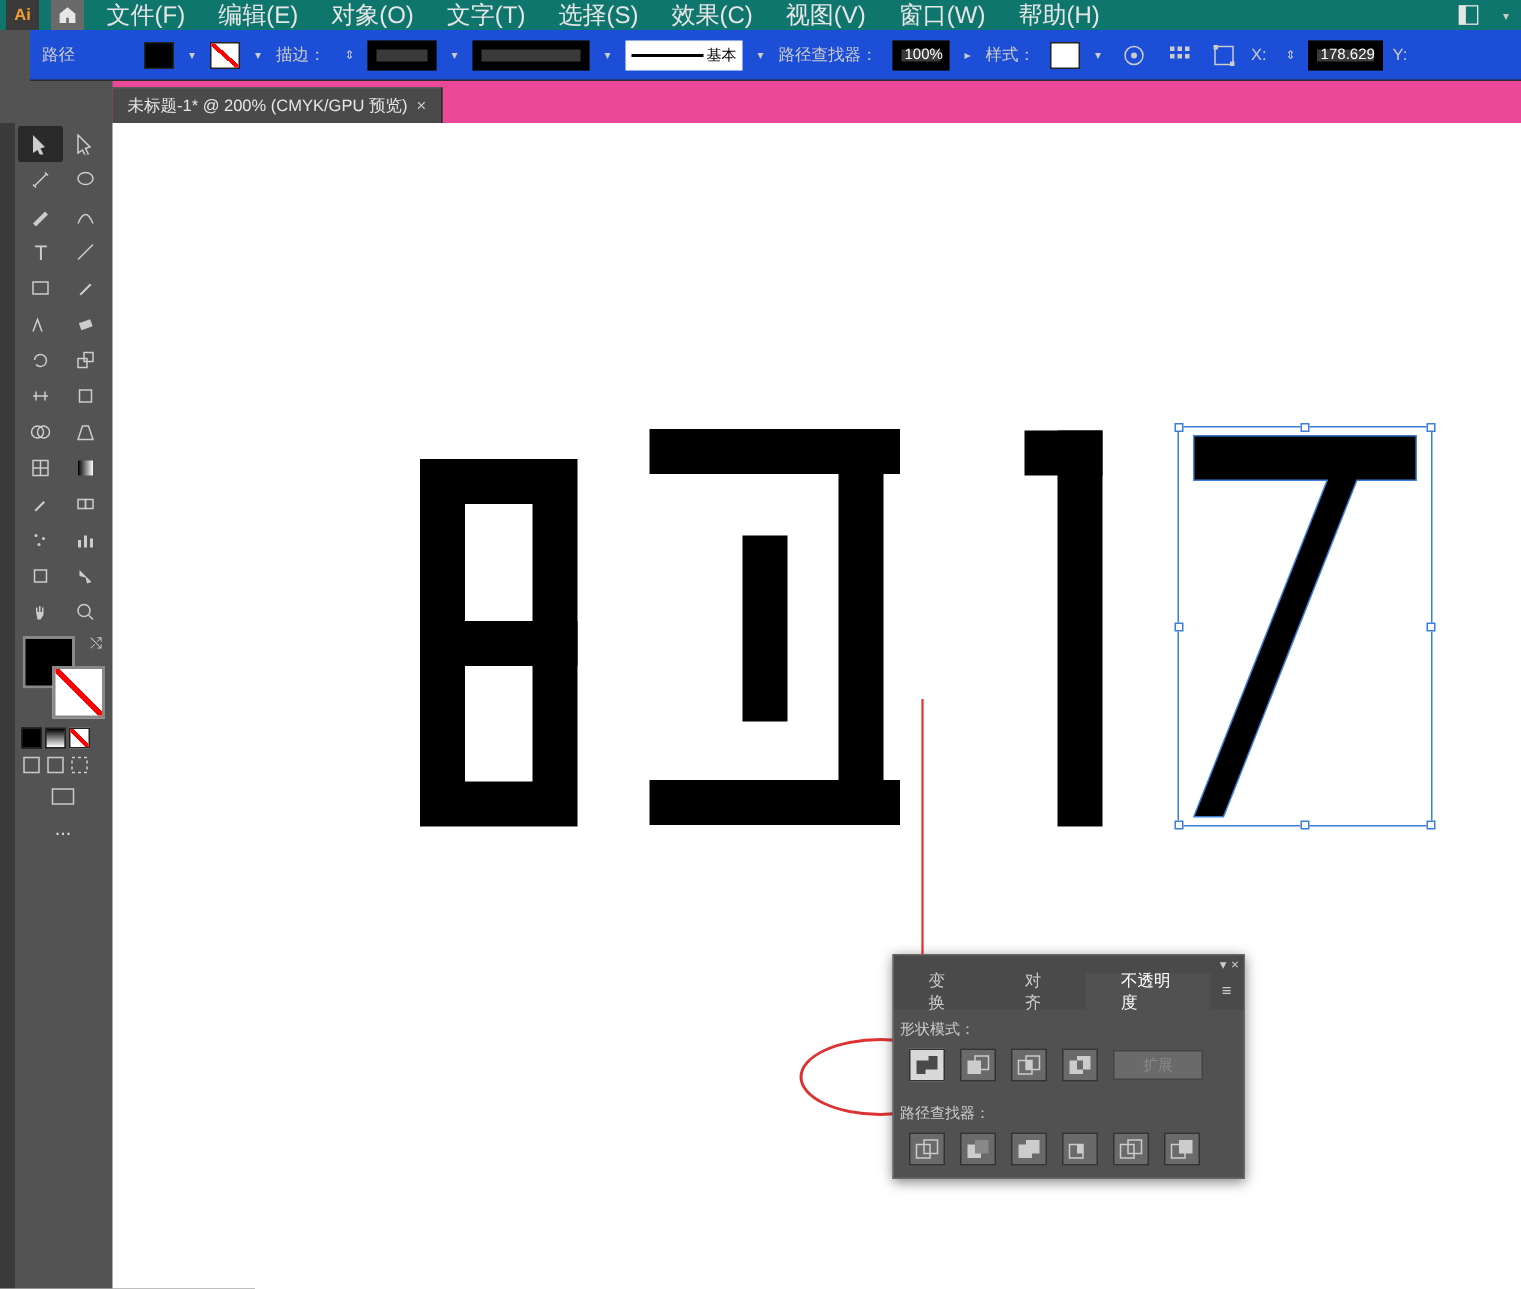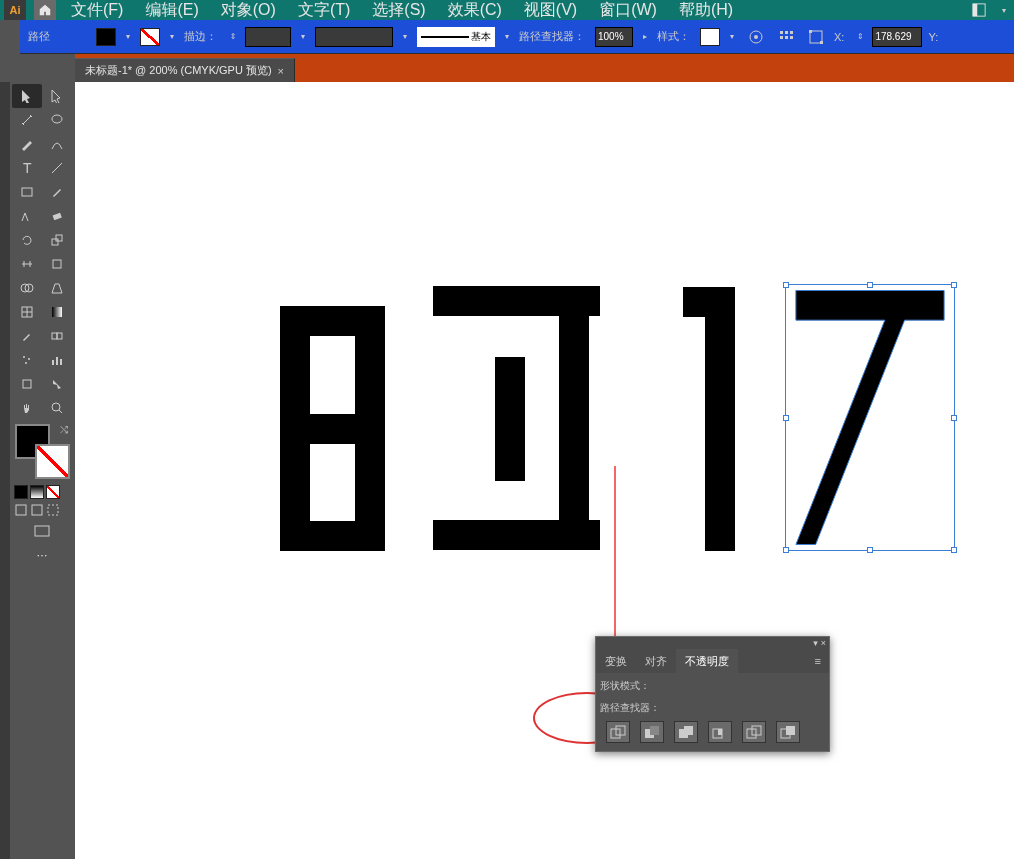--- a/index.html
+++ b/index.html
@@ -9,27 +9,27 @@
 .menubar .logo { width: 22px; height: 20px; background: #3a3a3a; color: #f0a030; font-weight: bold; display: flex; align-items: center; justify-content: center; font-size: 11px; }
 .menubar .home { width: 22px; height: 20px; background: #6a6a6a; display: flex; align-items: center; justify-content: center; }
 .menubar .menu-item { padding: 0 7px; cursor: pointer; color: #e6e6e6; font-size: 16px; }
 .menubar .spacer { flex: 1; }
 .menubar .layout-icon { width: 22px; height: 20px; display: flex; align-items: center; justify-content: center; }
 
 .optionbar { height: 34px; background: #1d4ed8; display: flex; align-items: center; padding: 0 8px; gap: 6px; border-bottom: 1px solid #2d2d2d; margin-left: 20px; }
 .optionbar .label { font-size: 11px; padding-right: 4px; }
 .swatch { width: 20px; height: 18px; border: 1px solid #222; }
 .dd { width: 12px; height: 18px; display: flex; align-items: center; justify-content: center; font-size: 8px; color: #ccc; }
-.num-field { width: 38px; height: 20px; background: #3a3a3a; border: 1px solid #000000; color: #fff; font-size: 10px; padding: 0 2px; display: flex; align-items: center; }
+.num-field { width: 38px; height: 20px; background: #3a3a3a; border: 6px solid #000000; color: #fff; font-size: 10px; padding: 0 2px; display: flex; align-items: center; }
 .stroke-preview { width: 78px; height: 20px; background: #fff; display: flex; align-items: center; padding: 0 4px; }
 .stroke-preview .line { flex: 1; height: 2px; background: #000; }
 .stroke-preview .txt { font-size: 10px; color: #000; margin-left: 2px; }
 .icon-btn { width: 24px; height: 24px; display: flex; align-items: center; justify-content: center; cursor: pointer; }
 
-.tab-row { height: 28px; background: #c2410c; display: flex; align-items: flex-end; margin-left: 75px; }
+.tab-row { height: 28px; background: #ec4899; display: flex; align-items: flex-end; margin-left: 75px; }
 .doc-tab { height: 24px; background: #4a4a4a; color: #e6e6e6; font-size: 11px; padding: 0 10px; display: flex; align-items: center; gap: 6px; border-top: 1px solid #5a5a5a; border-right: 1px solid #2a2a2a; }
 .doc-tab .close { font-size: 11px; color: #ccc; cursor: pointer; }
 
 .workspace { display: flex; height: calc(859px - 20px - 34px - 28px); }
 .tool-dock { width: 10px; background: #3a3a3a; }
 .tools { width: 65px; background: #535353; display: flex; flex-wrap: wrap; padding: 2px; gap: 0; align-content: flex-start; }
 .tool { width: 30px; height: 24px; display: flex; align-items: center; justify-content: center; cursor: pointer; color: #e6e6e6; border-radius: 2px; }
 .tool.sel { background: #2a2a2a; }
 .color-well { width: 55px; height: 55px; position: relative; margin: 4px auto; }
 .color-well .fill-sq { position: absolute; top: 0; left: 0; width: 35px; height: 35px; background: #000; border: 2px solid #888; }
@@ -66,21 +66,21 @@
 
 .arrow-ann { position: absolute; left: 535px; top: 384px; width: 10px; height: 260px; pointer-events: none; }
 .arrow-ann svg { overflow: visible; }
 
 .circle-ann { position: absolute; left: 458px; top: 610px; width: 108px; height: 52px; border: 2px solid #d33; border-radius: 50%; pointer-events: none; }
 
 .pathfinder { position: absolute; left: 520px; top: 554px; width: 235px; background: #515151; border: 1px solid #6a6a6a; box-shadow: 0 2px 8px rgba(0,0,0,.5); }
 .pathfinder .titlebar { height: 12px; background: #4a4a4a; display: flex; justify-content: flex-end; align-items: center; gap: 3px; padding: 0 3px; }
 .pathfinder .titlebar span { font-size: 9px; color: #ccc; cursor: pointer; }
 .pathfinder .tabs { height: 24px; display: flex; align-items: center; background: #4a4a4a; }
-.pathfinder .ptab { padding: 0 9px; height: 24px; display: flex; align-items: center; cursor: pointer; color: #ccc; font-size: 11px; }
+.pathfinder .ptab { padding: 0 23px; height: 24px; display: flex; align-items: center; cursor: pointer; color: #ccc; font-size: 11px; }
 .pathfinder .ptab.active { background: #515151; color: #fff; }
 .pathfinder .tabs .menu { margin-left: auto; padding: 0 8px; cursor: pointer; }
 .pathfinder .section-lbl { padding: 6px 4px 2px; font-size: 10px; color: #ccc; }
 .pathfinder .btn-row { display: flex; gap: 10px; padding: 4px 10px 8px; align-items: center; }
 .pf-btn { width: 24px; height: 22px; background: #6a6a6a; border: 1px solid #333; cursor: pointer; display: flex; align-items: center; justify-content: center; }
 .pf-btn.unite { background: #d8d8d8; }
 .expand-btn { width: 60px; height: 20px; background: #6a6a6a; border: 1px solid #444; display: flex; align-items: center; justify-content: center; font-size: 10px; color: #888; }
 
 .tooltip { position: absolute; left: 546px; top: 659px; background: #f5f3e5; border: 1px solid #999; padding: 3px 10px; font-size: 11px; color: #333; white-space: nowrap; }
 
@@ -408,20 +408,46 @@
         <span>▾</span>
         <span>×</span>
       </div>
       <div class="tabs">
         <div class="ptab">变换</div>
         <div class="ptab">对齐</div>
         <div class="ptab active">不透明度</div>
         <div class="menu">≡</div>
       </div>
       <div class="section-lbl">形状模式：</div>
+      <div class="btn-row">
+        <div class="pf-btn unite">
+            <svg width="16" height="14">
+              <path fill="#4a4a4a" d="M1 4 h8 v-3 h6 v9 h-8 v3 h-6 z"></path>
+            </svg>
+          </div>
+        <div class="pf-btn">
+            <svg width="16" height="14">
+              <rect x="1" y="4" width="9" height="9" fill="#ccc"></rect>
+              <rect x="6" y="1" width="9" height="9" fill="none" stroke="#ccc"></rect>
+            </svg>
+          </div>
+        <div class="pf-btn">
+            <svg width="16" height="14">
+              <rect x="1" y="4" width="9" height="9" fill="none" stroke="#ccc"></rect>
+              <rect x="6" y="1" width="9" height="9" fill="none" stroke="#ccc"></rect>
+              <rect x="6" y="4" width="4" height="6" fill="#ccc"></rect>
+            </svg>
+          </div>
+        <div class="pf-btn">
+            <svg width="16" height="14">
+              <path fill="#ccc" d="M1 4h5v-3h9v9h-5v3h-9zM6 4v6h4v-6z"></path>
+            </svg>
+          </div>
+        <div class="expand-btn">扩展</div>
+      </div>
       <div class="section-lbl">路径查找器：</div>
       <div class="btn-row">
         <div class="pf-btn">
             <svg width="16" height="14">
               <rect x="1" y="4" width="9" height="9" fill="none" stroke="#ccc"></rect>
               <rect x="6" y="1" width="9" height="9" fill="none" stroke="#ccc"></rect>
             </svg>
           </div>
         <div class="pf-btn">
             <svg width="16" height="14">

